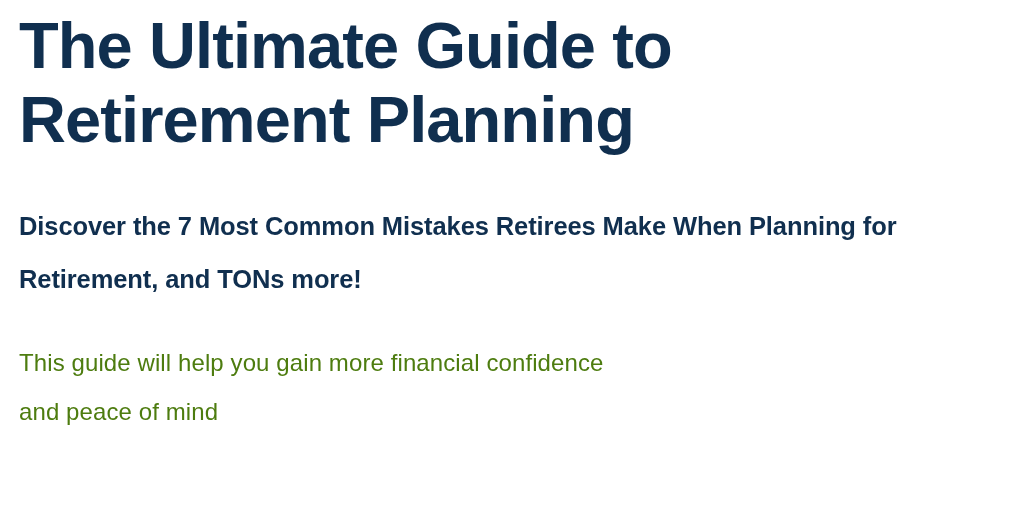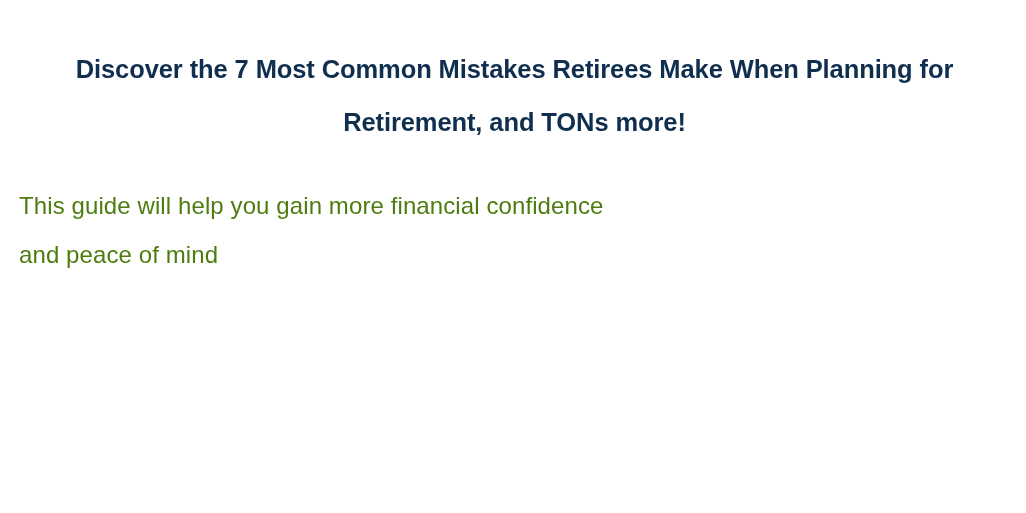--- a/index.html
+++ b/index.html
@@ -38,40 +38,41 @@
   
   .subheadline {
     margin: 0;
     padding-top: 43px;
     font-size: 25.5px;
     font-weight: 700;
     line-height: 53px;
     letter-spacing: -0.1px;
     color: #102f4f;
     max-width: 1000px;
-    text-align: center;
   }
 
   
   .bodycopy {
     margin: 0;
     padding-top: 32px;
     font-size: 24px;
     font-weight: 400;
     line-height: 49px;
     letter-spacing: 0.1px;
     color: #4d7c0f;
     white-space: pre-line;
     max-width: 860px;
   }
 </style>
 </head>
 <body>
 
 <div class="hero">
 
+  <h1 class="headline">The Ultimate Guide to
+Retirement Planning</h1>
 
   <h2 class="subheadline">Discover the 7 Most Common Mistakes Retirees Make When Planning for Retirement, and TONs more!</h2>
 
   <p class="bodycopy">This guide will help you gain more financial confidence
 and peace of mind</p>
 
 </div>
 
 </body></html>

